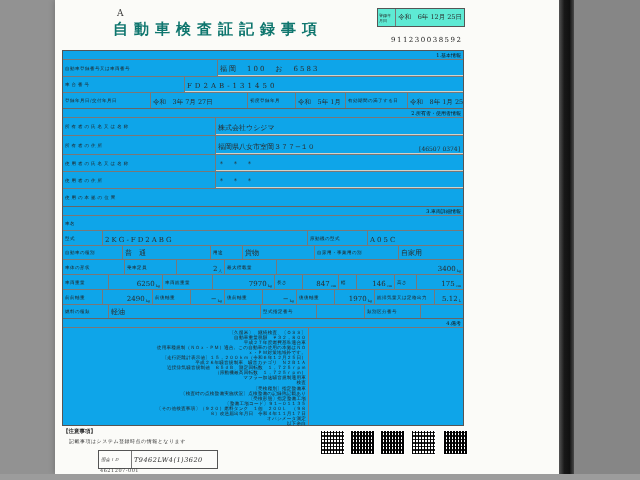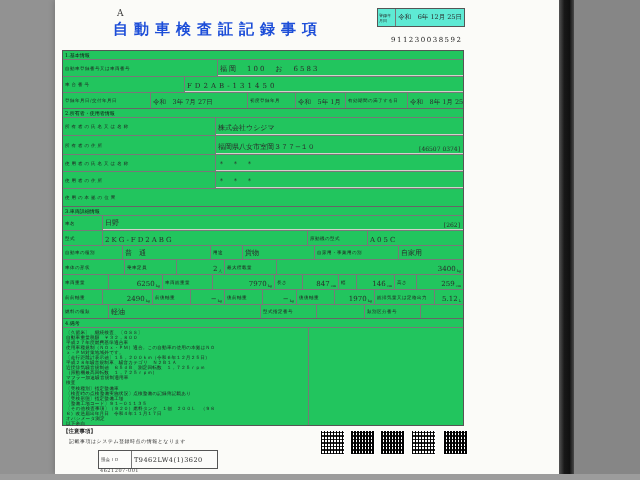--- a/index.html
+++ b/index.html
@@ -22,36 +22,36 @@
     position:absolute;left:574px;top:0;width:66px;height:480px;
     background:#868686;
   }
   .bottom-margin{
     position:absolute;left:0;top:474px;width:640px;height:6px;background:#9c9c9c;
   }
 
   .corner-mark{position:absolute;left:62px;top:8px;font-size:9px;color:#333;}
   .doc-title{
     position:absolute;left:58px;top:20px;width:230px;
-    font-size:15px;font-weight:bold;letter-spacing:6px;color:#1d4ed8;white-space:nowrap;
+    font-size:15px;font-weight:bold;letter-spacing:6px;color:#0f766e;white-space:nowrap;
   }
   .issue-box{
     position:absolute;left:322px;top:8px;width:86px;height:17px;
     border:1px solid #555;display:flex;background:#5eead4;
   }
   .issue-box .ib-lbl{
     font-size:4px;width:22px;border-right:1px solid #777;
     display:flex;align-items:center;padding:0 1px;color:#222;
   }
   .issue-box .ib-val{font-size:6.5px;display:flex;align-items:center;padding:0 2px;white-space:nowrap;}
   .doc-number{position:absolute;left:336px;top:36px;font-size:7px;letter-spacing:1.5px;color:#222;}
 
   .main-table{
     position:absolute;left:7px;top:50px;width:400px;
-    border:1px solid #555;background:#22c55e;
+    border:1px solid #555;background:#0ea5e9;text-align:right;
   }
   .sec-h{font-size:5px;padding:1px 2px;border-top:1px solid #666;color:#111;}
   .sec-h:first-child{border-top:none;}
   .row{display:flex;align-items:stretch;border-top:1px solid #787878;box-sizing:border-box;}
   .cell{border-right:1px solid #787878;box-sizing:border-box;display:flex;overflow:hidden;}
   .cell:last-child{border-right:none;}
   .lblc{font-size:4.5px;color:#222;align-items:center;padding:0 2px;letter-spacing:.5px;}
   .lblc.sp{letter-spacing:2px;}
   .valc{font-size:7px;align-items:flex-end;padding:0 2px 1px;white-space:nowrap;}
   .valb{border-bottom:1px solid #d2d2ca;}
@@ -63,21 +63,21 @@
   .dt{font-size:6.5px;}
   .remarks{display:flex;height:97px;border-top:1px solid #787878;}
   .remarks .rm-left{width:246px;border-right:1px solid #787878;padding:2px 2px 0 3px;box-sizing:border-box;}
   .remarks .rm-right{flex:1;}
   .rm-line{font-size:4.6px;line-height:5.05px;color:#222;letter-spacing:.2px;white-space:nowrap;}
 
   .notice-title{position:absolute;left:8px;top:428px;font-size:5.5px;font-weight:bold;color:#222;}
   .notice-text{position:absolute;left:14px;top:438px;font-size:5px;color:#333;letter-spacing:.5px;}
   .inq-box{
     position:absolute;left:43px;top:450px;width:118px;height:17px;
-    border:1px solid #555;display:flex;background:#fcfcfa;
+    border:1px solid #555;display:flex;background:#fcfcfa;font-style:italic;
   }
   .inq-box .iq-lbl{font-size:4.5px;width:28px;border-right:1px solid #777;display:flex;align-items:center;padding:0 2px;}
   .inq-box .iq-val{font-size:6.5px;display:flex;align-items:center;padding:0 2px;letter-spacing:.5px;}
   .serial{position:absolute;left:45px;top:467px;font-size:5px;color:#444;letter-spacing:.5px;}
 
   .qr{
     position:absolute;width:23px;height:23px;top:431px;
     background:
       repeating-linear-gradient(0deg,rgba(0,0,0,.85) 0 1.5px,transparent 1.5px 3.5px),
       repeating-linear-gradient(90deg,#000 0 1.5px,#fff 1.5px 3px);
@@ -147,24 +147,20 @@
     </div>
 
     <div class="row" style="height:18px">
       <div class="cell lblc sp" style="width:153px">使用の本拠の位置</div>
     </div>
 
     <div class="sec-h">3.車両詳細情報</div>
 
     <div class="row" style="height:15px">
       <div class="cell lblc" style="width:40px">車名</div>
-      <div class="cell valc grow valb">
-        <span>日野</span>
-        <span class="code">[262]</span>
-      </div>
     </div>
 
     <div class="row" style="height:15px">
       <div class="cell lblc" style="width:40px">型式</div>
       <div class="cell valc ls2" style="width:205px">2KG-FD2ABG</div>
       <div class="cell lblc" style="width:60px">原動機の型式</div>
       <div class="cell valc grow ls2">A05C</div>
     </div>
 
     <div class="row" style="height:14px">
@@ -206,21 +202,21 @@
         <span>847</span>
         <span class="u">cm</span>
       </div>
       <div class="cell lblc" style="width:18px">幅</div>
       <div class="cell valc" style="width:38px;justify-content:flex-end">
         <span>146</span>
         <span class="u">cm</span>
       </div>
       <div class="cell lblc" style="width:22px">高さ</div>
       <div class="cell valc grow" style="justify-content:flex-end">
-        <span>259</span>
+        <span>175</span>
         <span class="u">cm</span>
       </div>
     </div>
 
     <div class="row" style="height:15px">
       <div class="cell lblc" style="width:40px">前前軸重</div>
       <div class="cell valc" style="width:50px;justify-content:flex-end">
         <span>2490</span>
         <span class="u">kg</span>
       </div>

